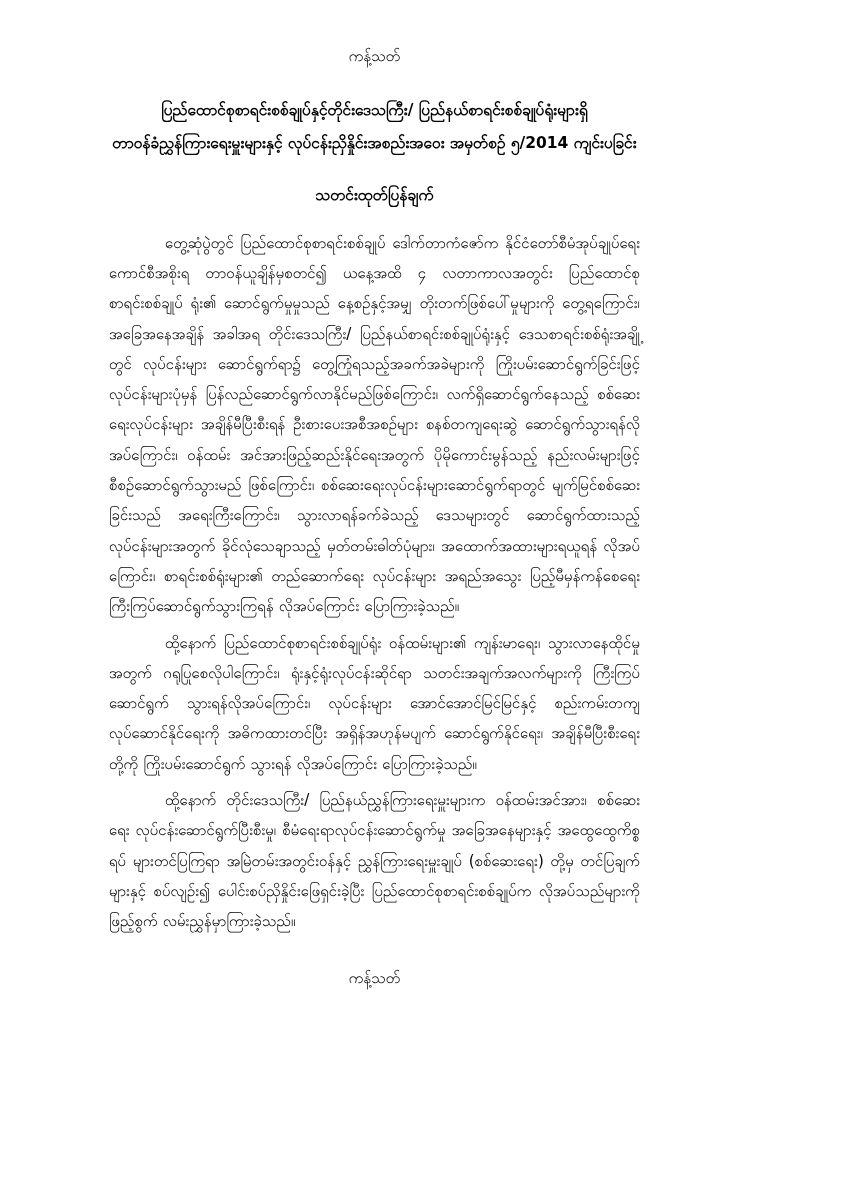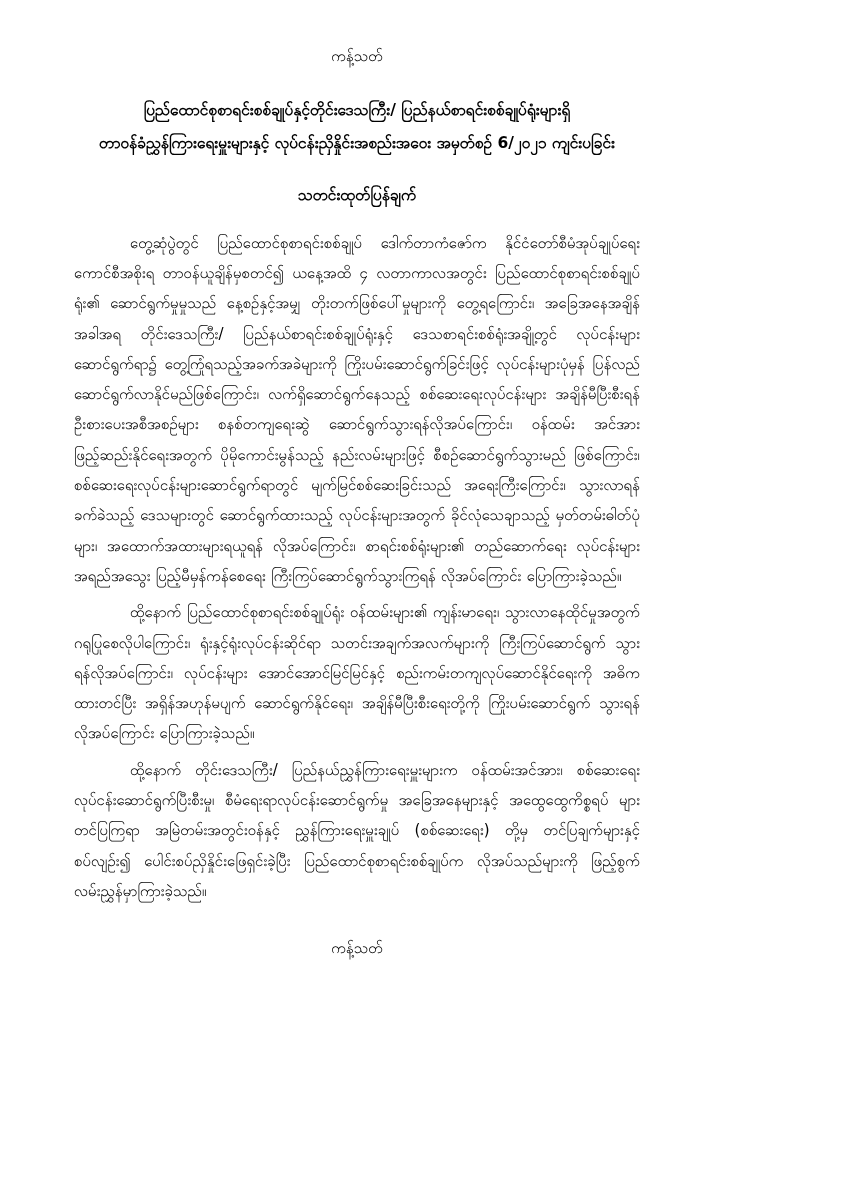--- a/index.html
+++ b/index.html
@@ -10,21 +10,21 @@
   body {
     width: 849px;
     min-height: 1200px;
     font-family: "DejaVu Sans", sans-serif;
     color: #000000;
   }
   .page {
     width: 714px;
     min-height: 1200px;
     box-sizing: border-box;
-    padding: 44px 74px 30px 74px;
+    padding: 44px 74px 30px 109px;
     background: #ffffff;
     position: relative;
   }
   .doc-mark {
     text-align: center;
     font-size: 15px;
     line-height: 1.6;
     margin: 0 0 26px 0;
   }
   .doc-mark-bottom {
@@ -66,21 +66,21 @@
 </style>
 </head>
 <body>
 
 <div class="page">
 
   <div class="doc-mark">ကန့်သတ်</div>
 
   <div class="title-block">
     <span class="title-line">ပြည်ထောင်စုစာရင်းစစ်ချုပ်နှင့်တိုင်းဒေသကြီး/ ပြည်နယ်စာရင်းစစ်ချုပ်ရုံးများရှိ</span>
-    <span class="title-line">တာဝန်ခံညွှန်ကြားရေးမှူးများနှင့် လုပ်ငန်းညှိနှိုင်းအစည်းအဝေး အမှတ်စဉ် 6/၂၀၂၁ ကျင်းပခြင်း</span>
+    <span class="title-line">တာဝန်ခံညွှန်ကြားရေးမှူးများနှင့် လုပ်ငန်းညှိနှိုင်းအစည်းအဝေး အမှတ်စဉ် ၅/2014 ကျင်းပခြင်း</span>
   </div>
 
   <div class="subtitle">သတင်းထုတ်ပြန်ချက်</div>
 
   <p class="para">တွေ့ဆုံပွဲတွင် ပြည်ထောင်စုစာရင်းစစ်ချုပ် ဒေါက်တာကံဇော်က နိုင်ငံတော်စီမံအုပ်ချုပ်ရေး ကောင်စီအစိုးရ တာဝန်ယူချိန်မှစတင်၍ ယနေ့အထိ ၄ လတာကာလအတွင်း ပြည်ထောင်စုစာရင်းစစ်ချုပ် ရုံး၏ ဆောင်ရွက်မှုမှုသည် နေ့စဉ်နှင့်အမျှ တိုးတက်ဖြစ်ပေါ်မှုများကို တွေ့ရကြောင်း၊ အခြေအနေအချိန် အခါအရ တိုင်းဒေသကြီး/ ပြည်နယ်စာရင်းစစ်ချုပ်ရုံးနှင့် ဒေသစာရင်းစစ်ရုံးအချို့တွင် လုပ်ငန်းများ ဆောင်ရွက်ရာ၌ တွေ့ကြုံရသည့်အခက်အခဲများကို ကြိုးပမ်းဆောင်ရွက်ခြင်းဖြင့် လုပ်ငန်းများပုံမှန် ပြန်လည်ဆောင်ရွက်လာနိုင်မည်ဖြစ်ကြောင်း၊ လက်ရှိဆောင်ရွက်နေသည့် စစ်ဆေးရေးလုပ်ငန်းများ အချိန်မီပြီးစီးရန် ဦးစားပေးအစီအစဉ်များ စနစ်တကျရေးဆွဲ ဆောင်ရွက်သွားရန်လိုအပ်ကြောင်း၊ ဝန်ထမ်း အင်အားဖြည့်ဆည်းနိုင်ရေးအတွက် ပိုမိုကောင်းမွန်သည့် နည်းလမ်းများဖြင့် စီစဉ်ဆောင်ရွက်သွားမည် ဖြစ်ကြောင်း၊ စစ်ဆေးရေးလုပ်ငန်းများဆောင်ရွက်ရာတွင် မျက်မြင်စစ်ဆေးခြင်းသည် အရေးကြီးကြောင်း၊ သွားလာရန်ခက်ခဲသည့် ဒေသများတွင် ဆောင်ရွက်ထားသည့် လုပ်ငန်းများအတွက် ခိုင်လုံသေချာသည့် မှတ်တမ်းဓါတ်ပုံများ၊ အထောက်အထားများရယူရန် လိုအပ်ကြောင်း၊ စာရင်းစစ်ရုံးများ၏ တည်ဆောက်ရေး လုပ်ငန်းများ အရည်အသွေး ပြည့်မီမှန်ကန်စေရေး ကြီးကြပ်ဆောင်ရွက်သွားကြရန် လိုအပ်ကြောင်း ပြောကြားခဲ့သည်။</p>
   <p class="para">ထို့နောက် ပြည်ထောင်စုစာရင်းစစ်ချုပ်ရုံး ဝန်ထမ်းများ၏ ကျန်းမာရေး၊ သွားလာနေထိုင်မှုအတွက် ဂရုပြုစေလိုပါကြောင်း၊ ရုံးနှင့်ရုံးလုပ်ငန်းဆိုင်ရာ သတင်းအချက်အလက်များကို ကြီးကြပ်ဆောင်ရွက် သွားရန်လိုအပ်ကြောင်း၊ လုပ်ငန်းများ အောင်အောင်မြင်မြင်နှင့် စည်းကမ်းတကျလုပ်ဆောင်နိုင်ရေးကို အဓိကထားတင်ပြီး အရှိန်အဟုန်မပျက် ဆောင်ရွက်နိုင်ရေး၊ အချိန်မီပြီးစီးရေးတို့ကို ကြိုးပမ်းဆောင်ရွက် သွားရန် လိုအပ်ကြောင်း ပြောကြားခဲ့သည်။</p>
   <p class="para">ထို့နောက် တိုင်းဒေသကြီး/ ပြည်နယ်ညွှန်ကြားရေးမှူးများက ဝန်ထမ်းအင်အား၊ စစ်ဆေးရေး လုပ်ငန်းဆောင်ရွက်ပြီးစီးမှု၊ စီမံရေးရာလုပ်ငန်းဆောင်ရွက်မှု အခြေအနေများနှင့် အထွေထွေကိစ္စရပ် များတင်ပြကြရာ အမြဲတမ်းအတွင်းဝန်နှင့် ညွှန်ကြားရေးမှူးချုပ် (စစ်ဆေးရေး) တို့မှ တင်ပြချက်များနှင့် စပ်လျဉ်း၍ ပေါင်းစပ်ညှိနှိုင်းဖြေရှင်းခဲ့ပြီး ပြည်ထောင်စုစာရင်းစစ်ချုပ်က လိုအပ်သည်များကို ဖြည့်စွက် လမ်းညွှန်မှာကြားခဲ့သည်။</p>
 
   <div class="doc-mark-bottom">ကန့်သတ်</div>
 

